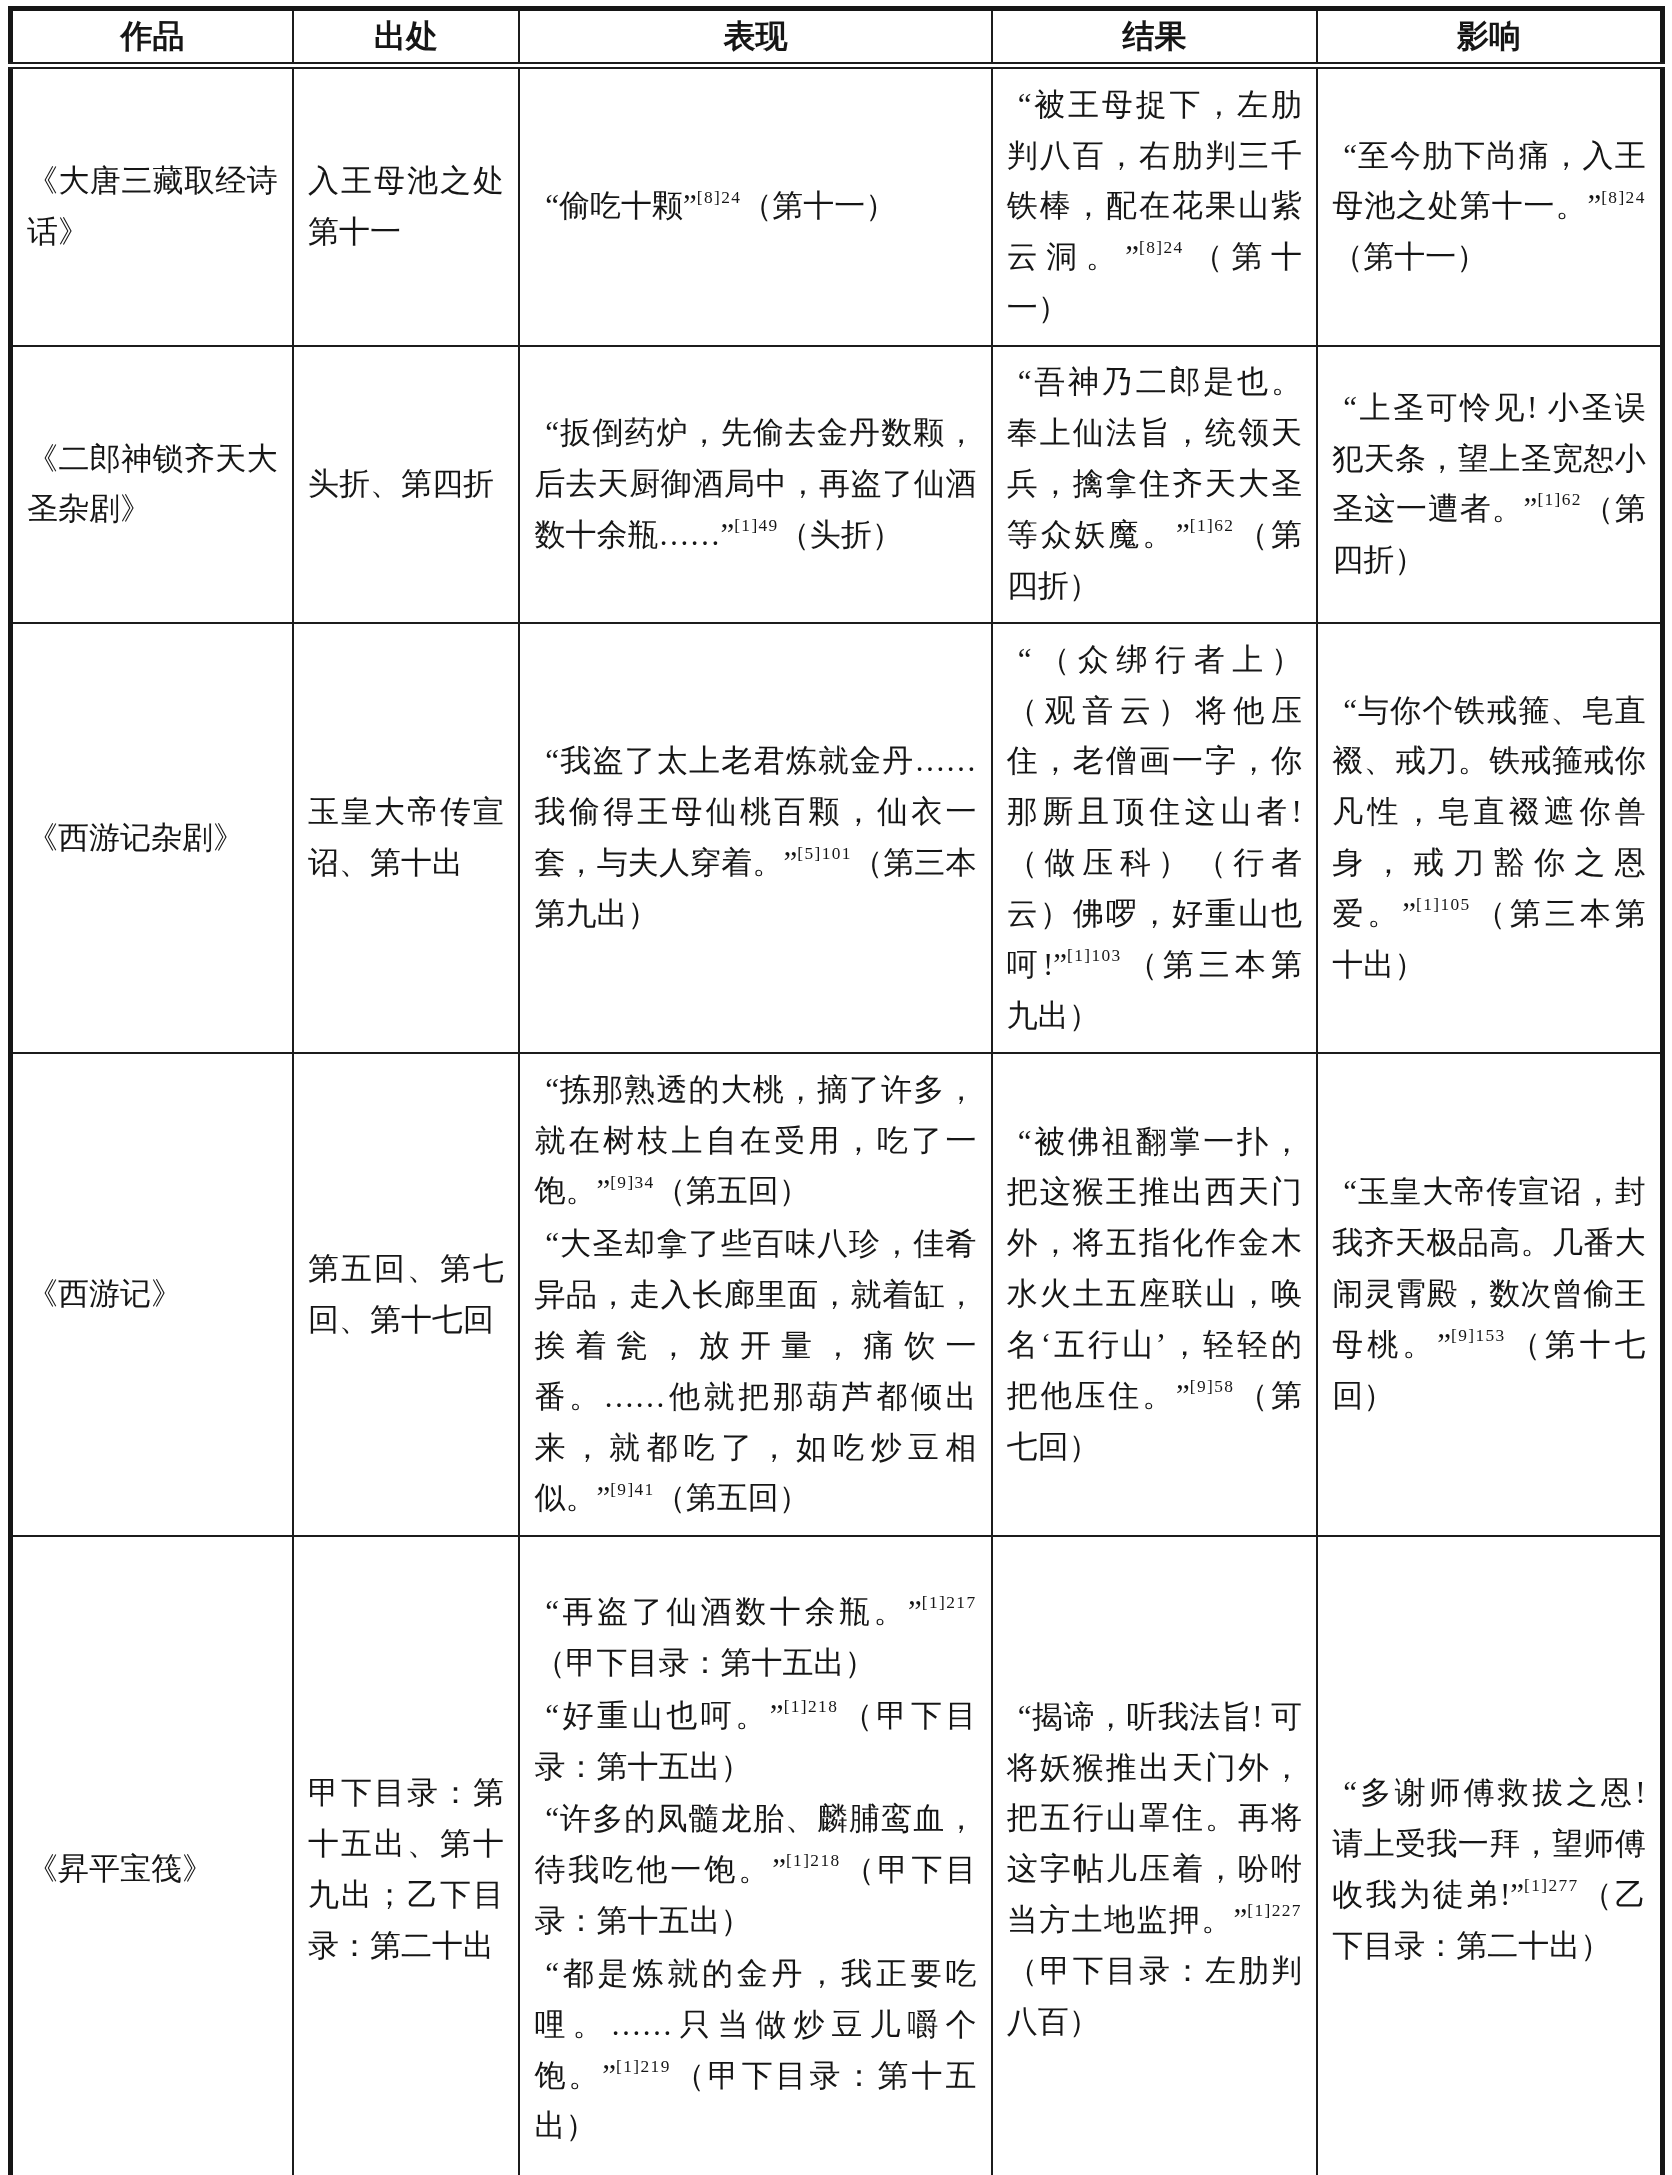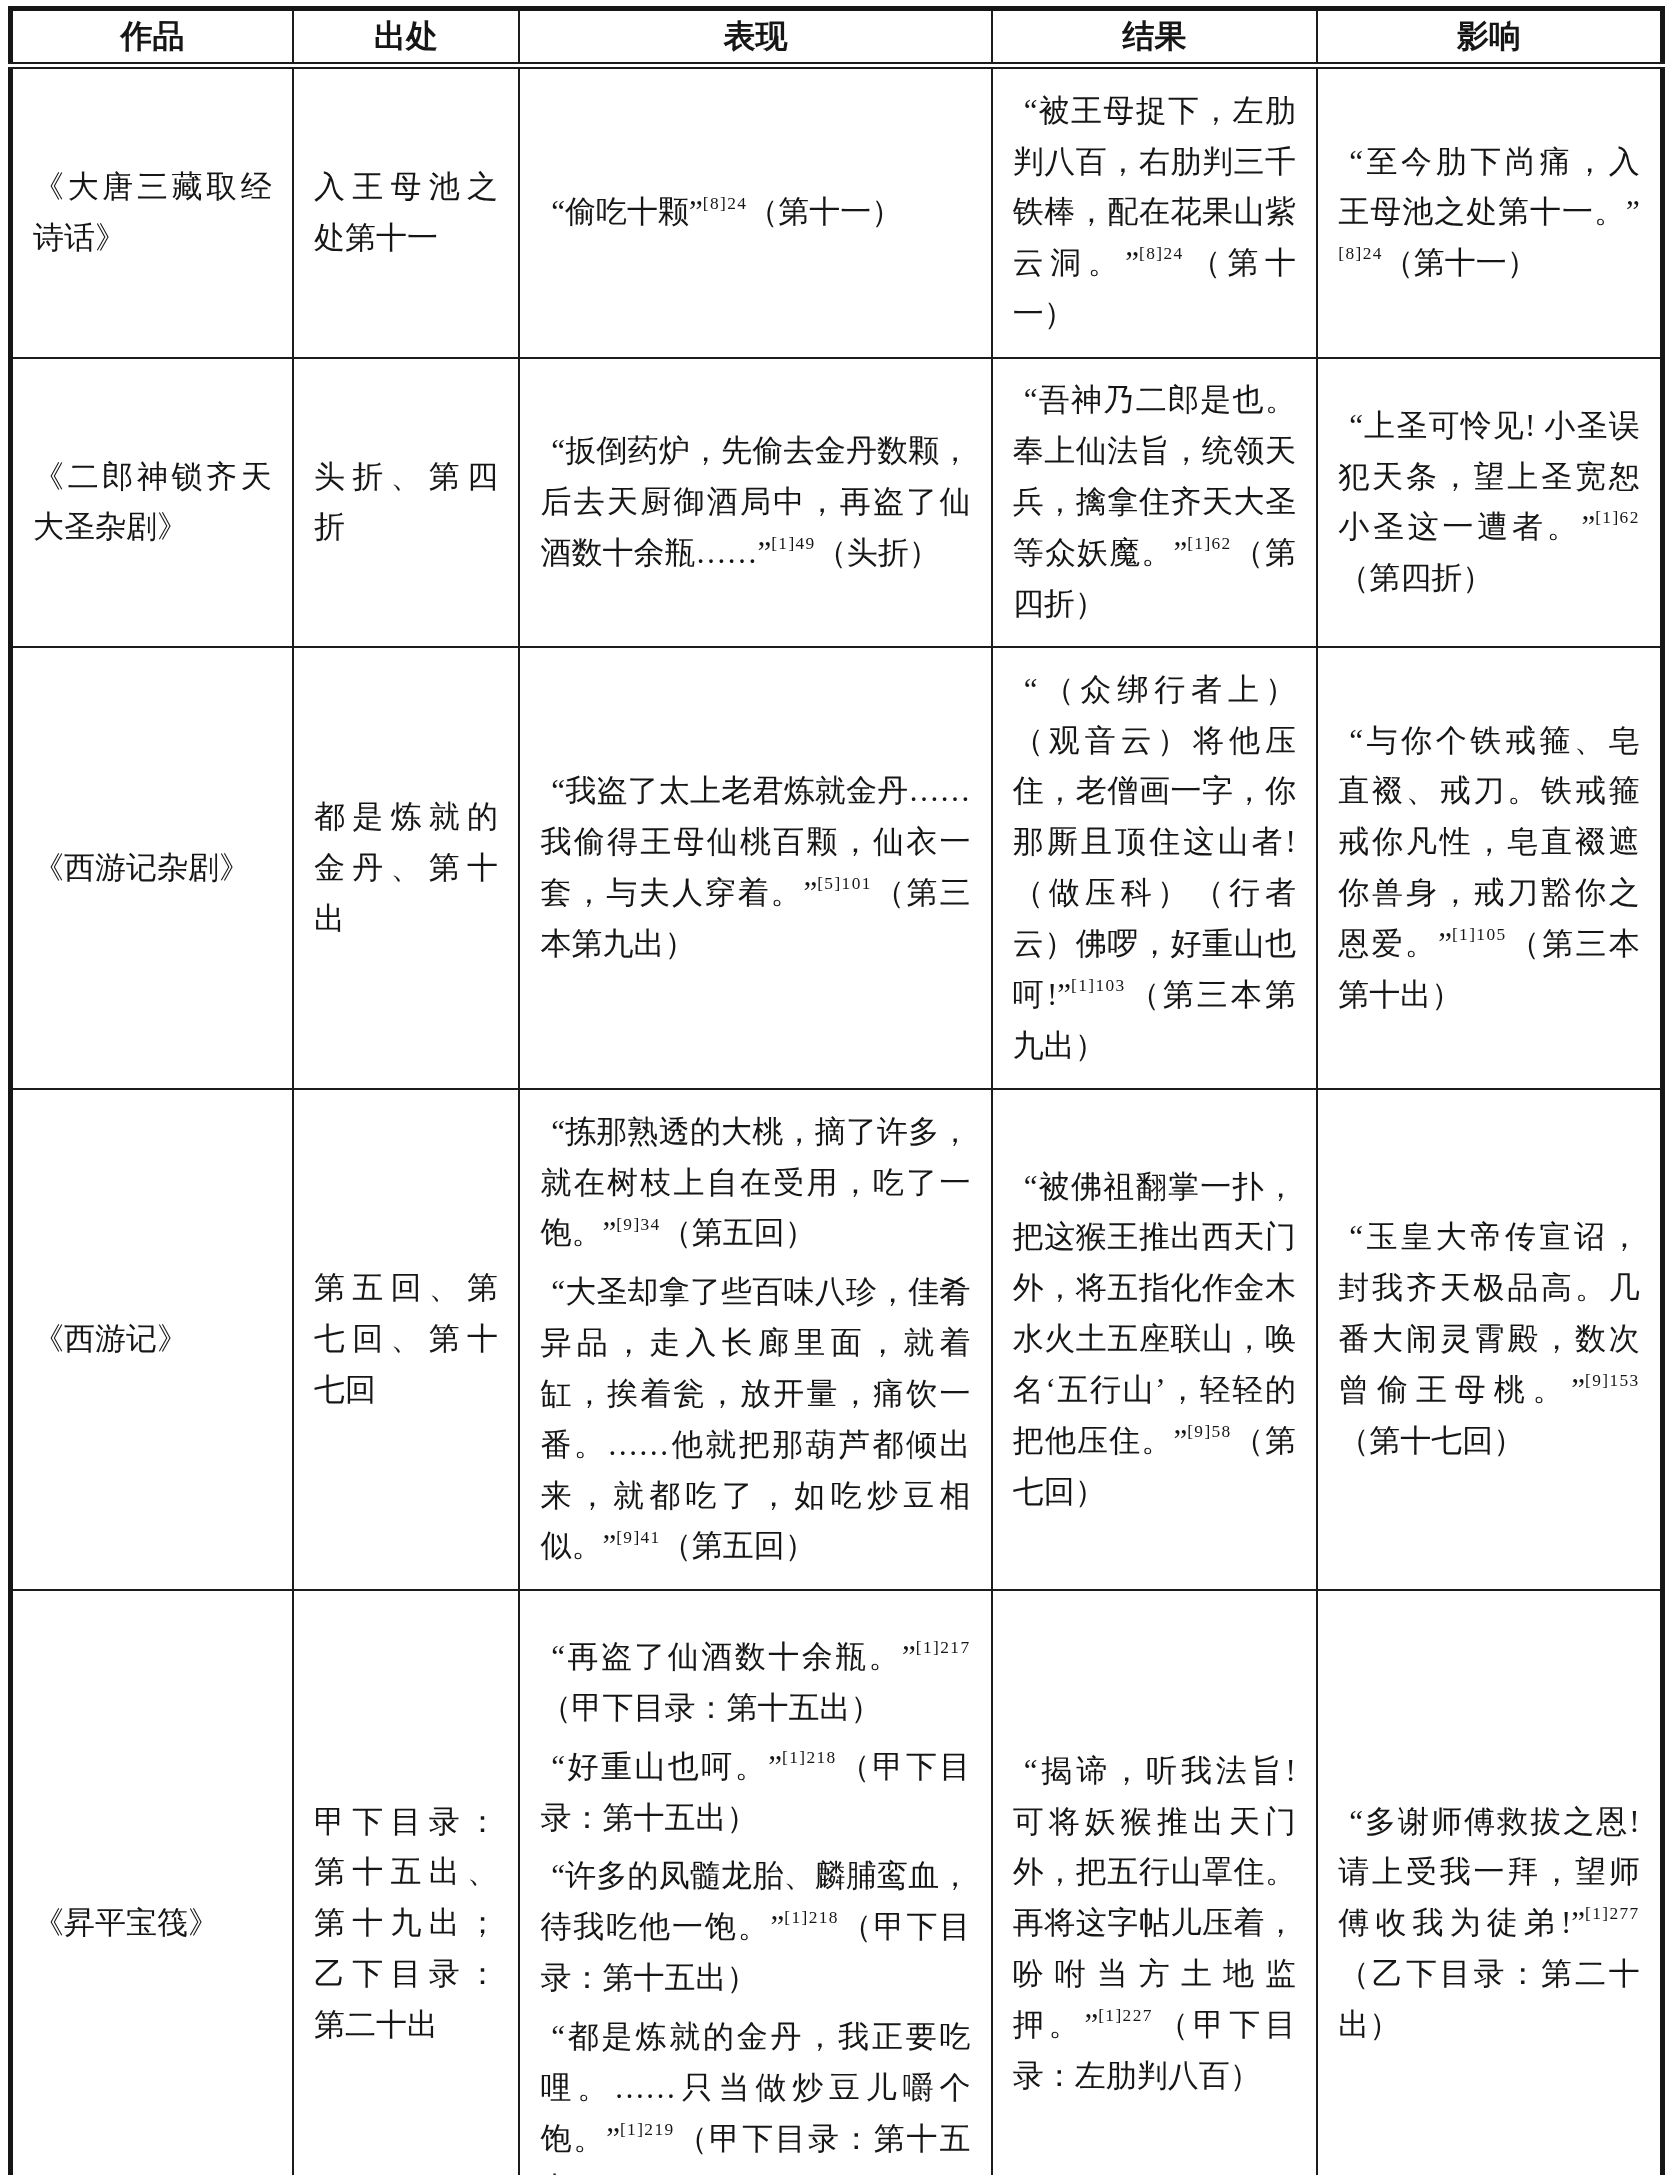--- a/index.html
+++ b/index.html
@@ -49,21 +49,21 @@
   tbody tr:nth-child(5) { height: 669px; }
 
   td.cell {
     padding: 8.7px 12.2px;
     font-size: 31px;
     line-height: 1.64;
   }
   .para {
     text-align: justify;
     text-justify: inter-character;
-    margin: 8px;
+    margin: 2px;
   }
   .para.quote { text-indent: 0.35em; }
   sup {
     font-size: 0.56em;
     letter-spacing: 0.08em;
     position: relative;
     top: -0.15em;
     vertical-align: super;
     line-height: 0;
     white-space: nowrap;
@@ -123,21 +123,21 @@
           </td>
           <td class="cell col-influence">
             <div class="para quote"><span>“上圣可怜见! 小圣误犯天条，望上圣宽恕小圣这一遭者。”</span><sup>[1]62</sup><span>（第四折）</span></div>
           </td>
         </tr>
         <tr>
           <td class="cell col-work">
             <div class="para"><span>《西游记杂剧》</span></div>
           </td>
           <td class="cell col-source">
-            <div class="para"><span>都是炼就的金丹、第十出</span></div>
+            <div class="para"><span>玉皇大帝传宣诏、第十出</span></div>
           </td>
           <td class="cell col-performance">
             <div class="para quote"><span>“我盗了太上老君炼就金丹……我偷得王母仙桃百颗，仙衣一套，与夫人穿着。”</span><sup>[5]101</sup><span>（第三本第九出）</span></div>
           </td>
           <td class="cell col-result">
             <div class="para quote"><span>“（众绑行者上）（观音云）将他压住，老僧画一字，你那厮且顶住这山者!（做压科）（行者云）佛啰，好重山也呵!”</span><sup>[1]103</sup><span>（第三本第九出）</span></div>
           </td>
           <td class="cell col-influence">
             <div class="para quote"><span>“与你个铁戒箍、皂直裰、戒刀。铁戒箍戒你凡性，皂直裰遮你兽身，戒刀豁你之恩爱。”</span><sup>[1]105</sup><span>（第三本第十出）</span></div>
           </td>

